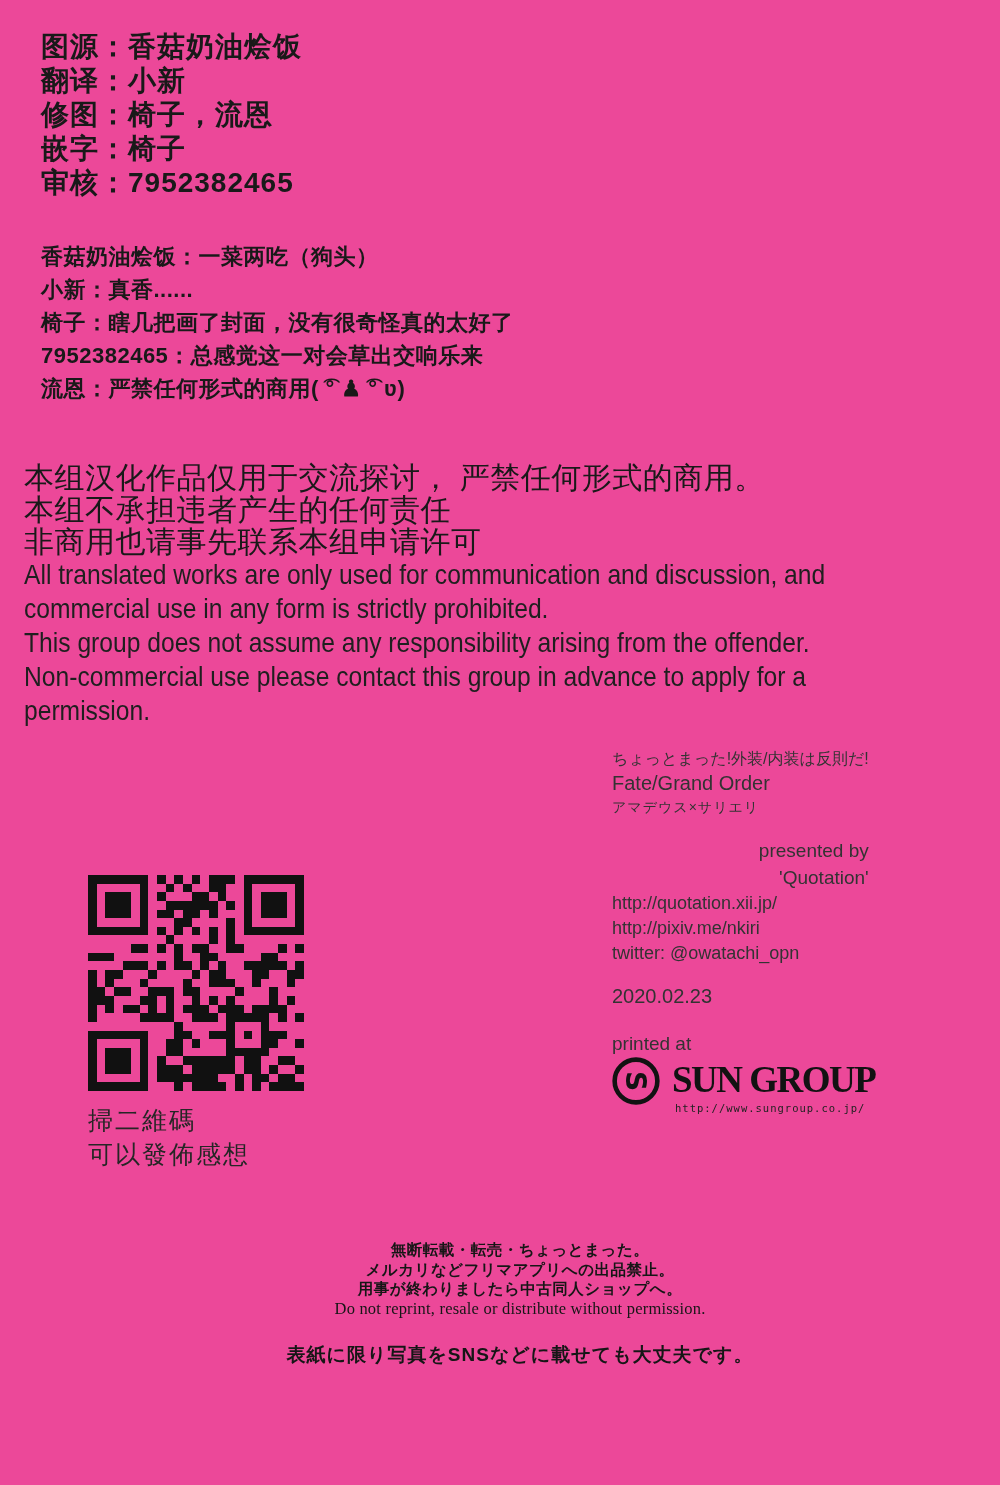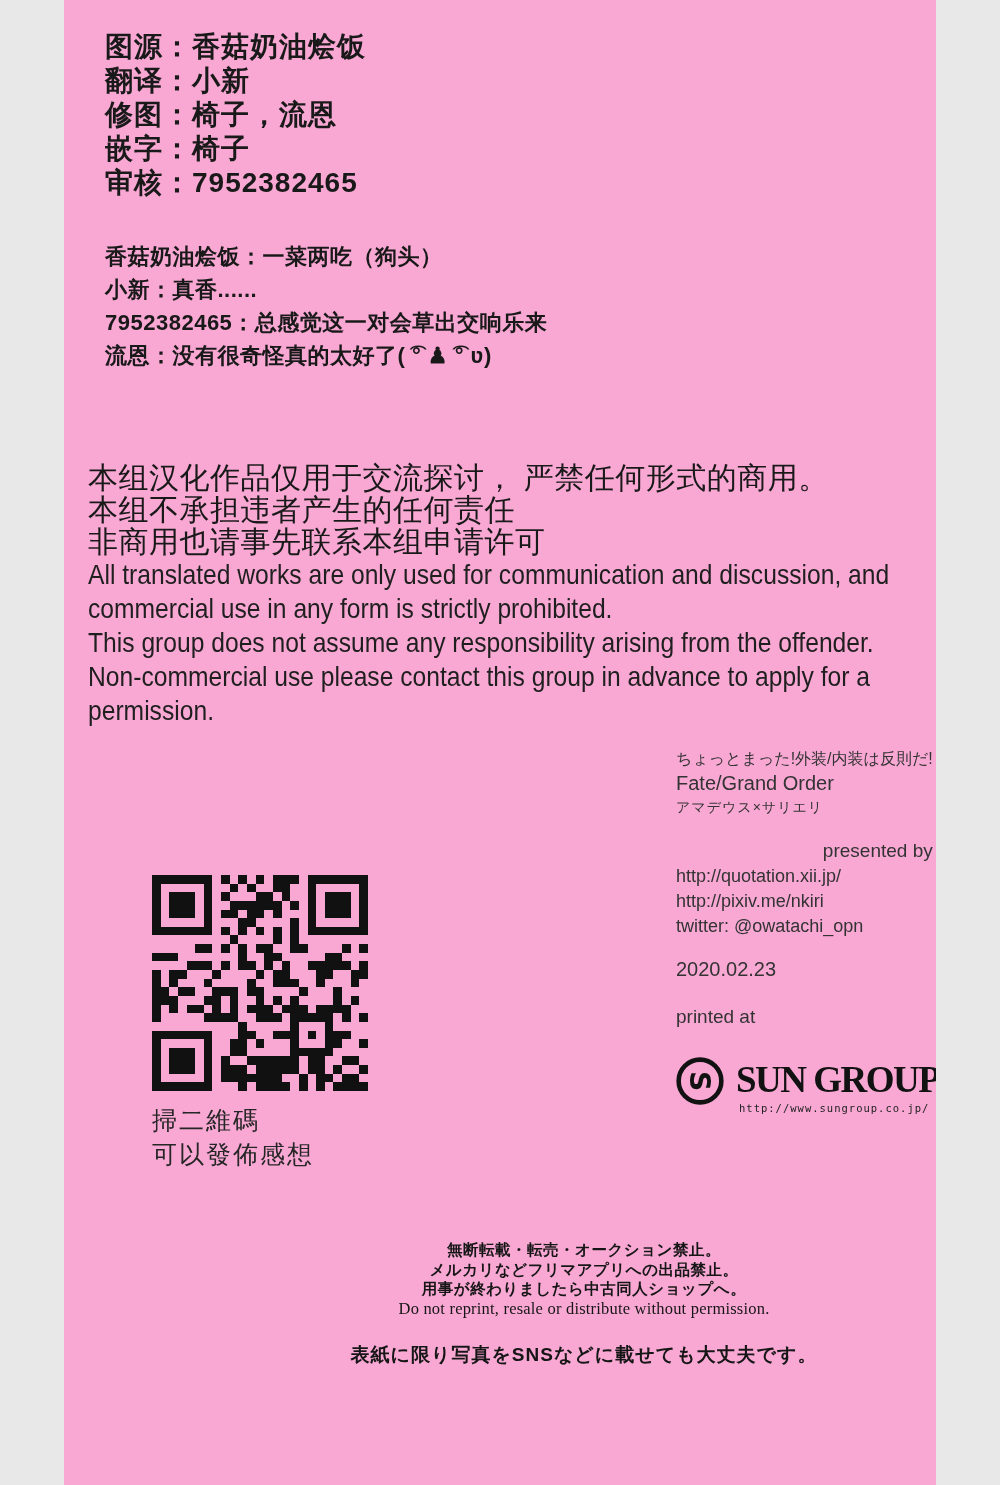--- a/index.html
+++ b/index.html
@@ -1,18 +1,18 @@
 <!DOCTYPE html>
 <html><head>
 <meta charset="utf-8">
 <style>
   html,body { margin:0; padding:0; background:#e8e8e8; }
   .page {
-    position:relative; width:872px; height:1485px; margin:0 auto;
-    background:#f9a8d4; overflow:hidden;
+    position:relative; width:1000px; height:1485px; margin:0 auto;
+    background:#ec4899; overflow:hidden;
     font-family:"Liberation Sans", sans-serif; color:#191919;
   }
   .line { white-space:nowrap; }
 
   
   .credits {
     position:absolute; left:41px; top:30px;
     font-size:28px; font-weight:700; line-height:34px; letter-spacing:1px;
   }
   
@@ -87,22 +87,23 @@
     <div class="line">图源：香菇奶油烩饭</div>
     <div class="line">翻译：小新</div>
     <div class="line">修图：椅子，流恩</div>
     <div class="line">嵌字：椅子</div>
     <div class="line">审核：7952382465</div>
   </div>
 
   <div class="comments">
     <div class="line">香菇奶油烩饭：一菜两吃（狗头）</div>
     <div class="line">小新：真香......</div>
+    <div class="line">椅子：瞎几把画了封面，没有很奇怪真的太好了</div>
     <div class="line">7952382465：总感觉这一对会草出交响乐来</div>
-    <div class="line">流恩：没有很奇怪真的太好了( ͡° ♟ ͡° ʋ)</div>
+    <div class="line">流恩：严禁任何形式的商用( ͡° ♟ ͡° ʋ)</div>
   </div>
 
   <div class="disclaimer">
     <div class="zh">
       <div class="line">本组汉化作品仅用于交流探讨， 严禁任何形式的商用。</div>
       <div class="line">本组不承担违者产生的任何责任</div>
       <div class="line">非商用也请事先联系本组申请许可</div>
     </div>
     <div class="en">
       <div class="line">All translated works are only used for communication and discussion, and</div>
@@ -111,20 +112,21 @@
       <div class="line">Non-commercial use please contact this group in advance to apply for a</div>
       <div class="line">permission.</div>
     </div>
   </div>
 
   <div class="info-col">
     <div class="line t1">ちょっとまった!外装/内装は反則だ!</div>
     <div class="line t2">Fate/Grand Order</div>
     <div class="line t3">アマデウス×サリエリ</div>
     <div class="line p gap1">presented by</div>
+    <div class="line p">'Quotation'</div>
     <div class="line u">http://quotation.xii.jp/</div>
     <div class="line u">http://pixiv.me/nkiri</div>
     <div class="line u">twitter: @owatachi_opn</div>
     <div class="line date">2020.02.23</div>
     <div class="line printed">printed at</div>
   </div>
 
   <div class="sun-logo">
     <svg class="mark" width="50" height="50" viewBox="0 0 48 48" aria-hidden="true">
       <circle cx="24" cy="24" r="20.5" fill="none" stroke="#121212" stroke-width="4.4"></circle>
@@ -446,20 +448,20 @@
       <rect x="19" y="24" width="1" height="1"></rect>
       <rect x="21" y="24" width="1" height="1"></rect>
       <rect x="22" y="24" width="1" height="1"></rect>
       <rect x="23" y="24" width="1" height="1"></rect>
       <rect x="24" y="24" width="1" height="1"></rect>
     </svg>
   <div class="qr-caption qr-cap1">掃二維碼</div>
   <div class="qr-caption qr-cap2">可以發佈感想</div>
 
   <div class="footer">
-    <div class="ja line">無断転載・転売・オークション禁止。</div>
+    <div class="ja line">無断転載・転売・ちょっとまった。</div>
     <div class="ja line">メルカリなどフリマアプリへの出品禁止。</div>
     <div class="ja line">用事が終わりましたら中古同人ショップへ。</div>
     <div class="en-s line">Do not reprint, resale or distribute without permission.</div>
     <div class="final line">表紙に限り写真をSNSなどに載せても大丈夫です。</div>
   </div>
 
 </div>
 
 </body></html>

